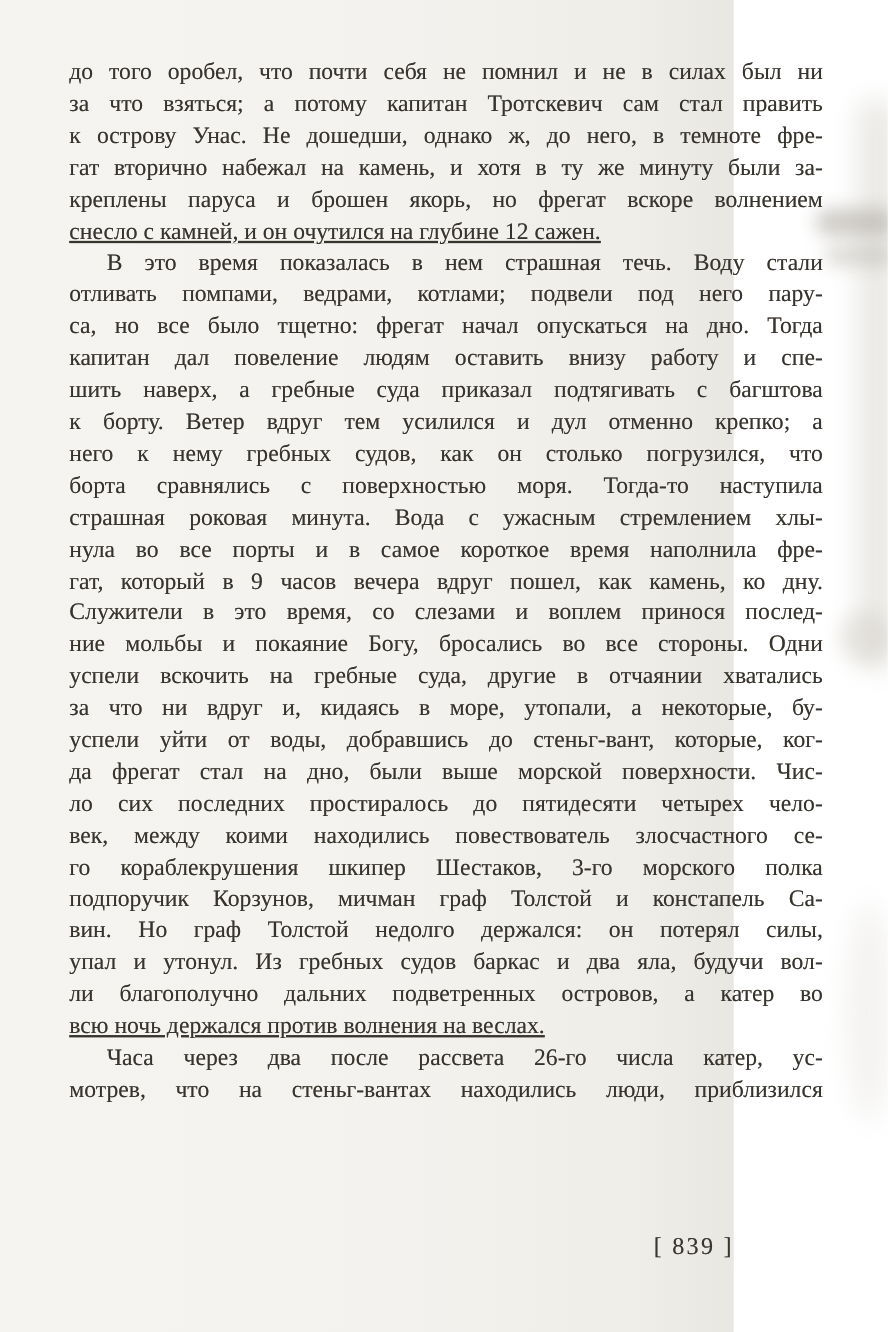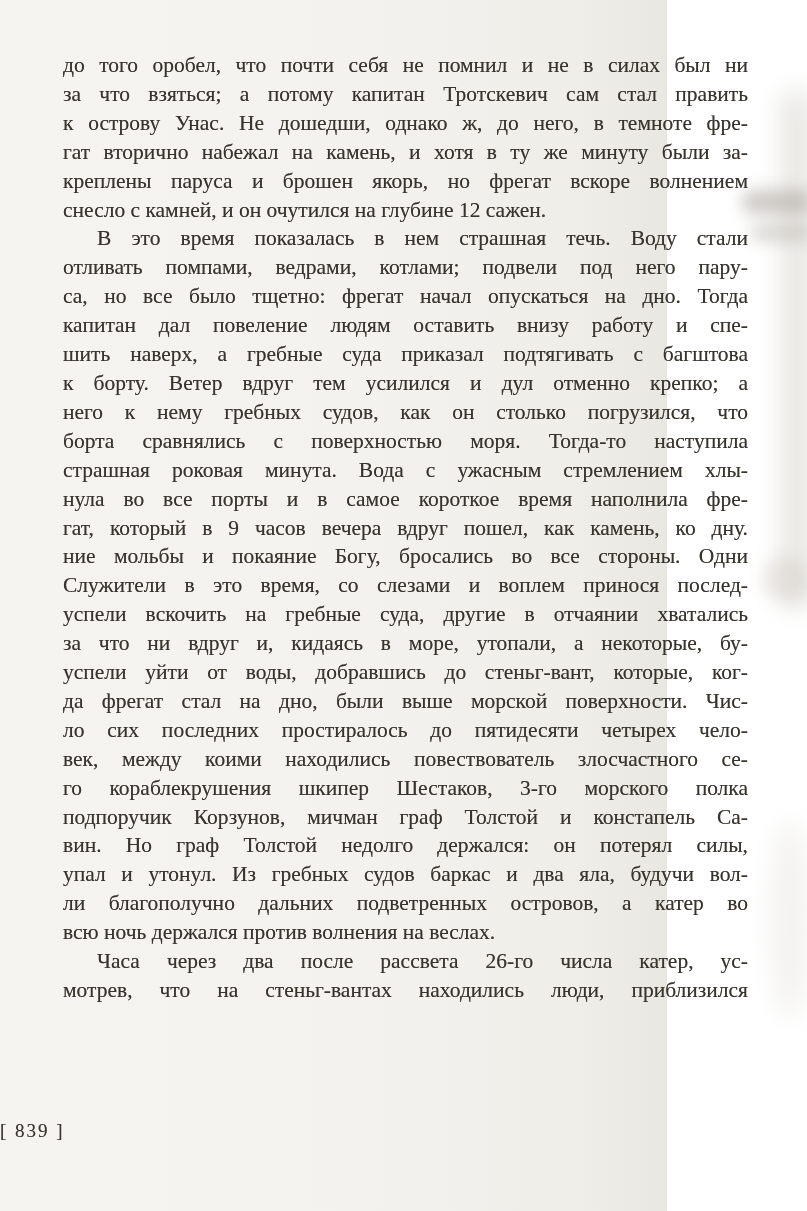--- a/index.html
+++ b/index.html
@@ -36,29 +36,29 @@
     line-height: 28.9px;
     color: #37332d;
     text-shadow: 0 0 0.5px rgba(55,51,45,0.55);
   }
   .paragraph { margin: 0; padding: 0; }
   .line {
     text-align: justify;
     text-align-last: justify;
     white-space: normal;
   }
-  .line.flush-left { text-align-last: left; }
+  .line.flush-left { text-align-last: left; text-decoration: underline; }
   .line.indent { text-indent: 34px; }
   .page-number {
     position: absolute;
     left: 0;
     top: 1120px;
     width: 100%;
-    text-align: left;
-    font-size: 19px;
+    text-align: right;
+    font-size: 22px;
     letter-spacing: 2px;
     color: #3a362f;
     text-shadow: 0 0 0.5px rgba(58,54,47,0.5);
   }
 </style>
 </head>
 <body>
 
 <div class="page">
   <div class="smudge s3"></div>
@@ -81,22 +81,22 @@
         <div class="line">отливать помпами, ведрами, котлами; подвели под него пару-</div>
         <div class="line">са, но все было тщетно: фрегат начал опускаться на дно. Тогда</div>
         <div class="line">капитан дал повеление людям оставить внизу работу и спе-</div>
         <div class="line">шить наверх, а гребные суда приказал подтягивать с багштова</div>
         <div class="line">к борту. Ветер вдруг тем усилился и дул отменно крепко; а</div>
         <div class="line">него к нему гребных судов, как он столько погрузился, что</div>
         <div class="line">борта сравнялись с поверхностью моря. Тогда-то наступила</div>
         <div class="line">страшная роковая минута. Вода с ужасным стремлением хлы-</div>
         <div class="line">нула во все порты и в самое короткое время наполнила фре-</div>
         <div class="line">гат, который в 9 часов вечера вдруг пошел, как камень, ко дну.</div>
+        <div class="line">Служители в это время, со слезами и воплем принося послед-</div>
         <div class="line">ние мольбы и покаяние Богу, бросались во все стороны. Одни</div>
-        <div class="line">Служители в это время, со слезами и воплем принося послед-</div>
         <div class="line">успели вскочить на гребные суда, другие в отчаянии хватались</div>
         <div class="line">за что ни вдруг и, кидаясь в море, утопали, а некоторые, бу-</div>
         <div class="line">успели уйти от воды, добравшись до стеньг-вант, которые, ког-</div>
         <div class="line">да фрегат стал на дно, были выше морской поверхности. Чис-</div>
         <div class="line">ло сих последних простиралось до пятидесяти четырех чело-</div>
         <div class="line">век, между коими находились повествователь злосчастного се-</div>
         <div class="line">го кораблекрушения шкипер Шестаков, 3-го морского полка</div>
         <div class="line">подпоручик Корзунов, мичман граф Толстой и констапель Са-</div>
         <div class="line">вин. Но граф Толстой недолго держался: он потерял силы,</div>
         <div class="line">упал и утонул. Из гребных судов баркас и два яла, будучи вол-</div>

